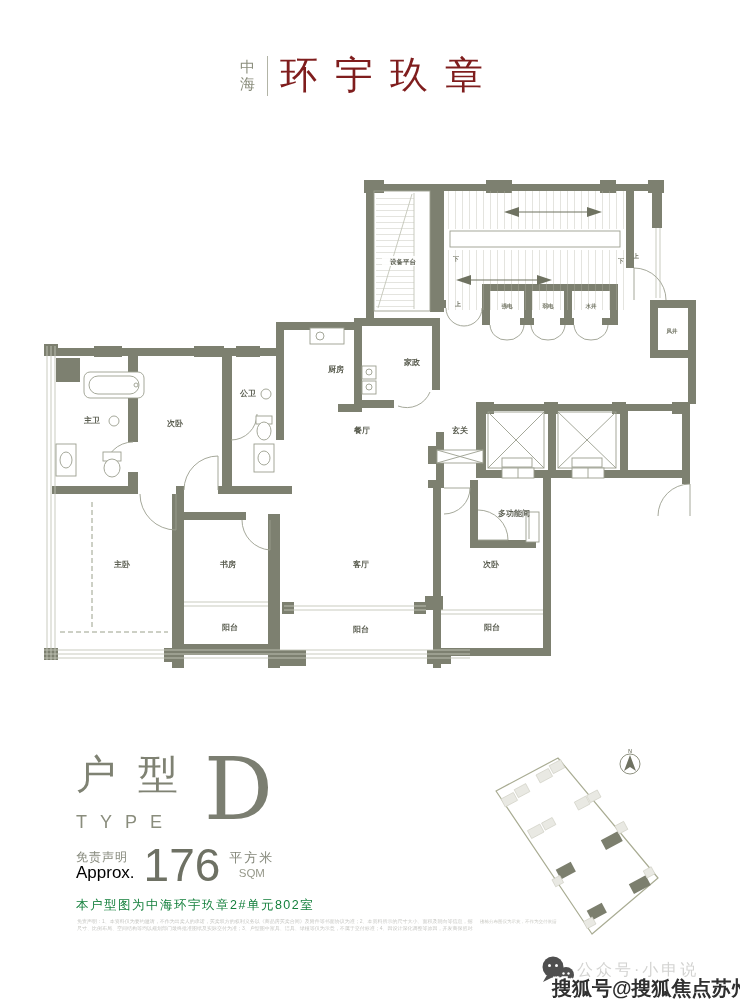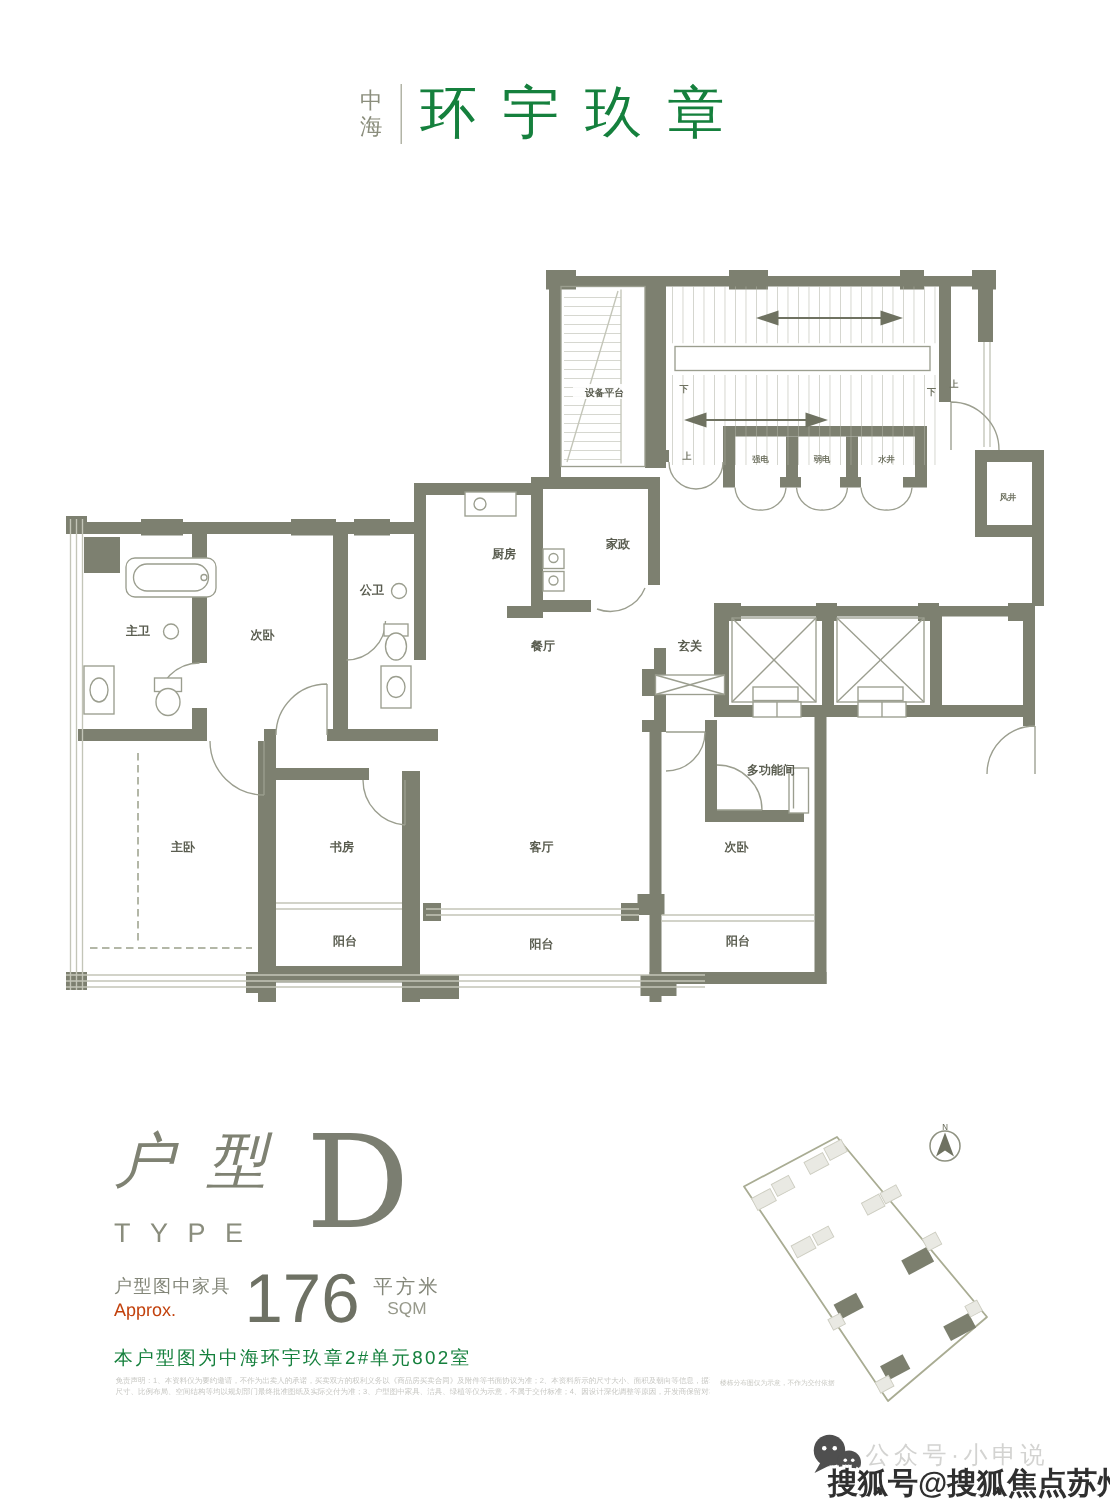--- a/index.html
+++ b/index.html
@@ -4,30 +4,30 @@
 <style>
   html,body{margin:0;padding:0;background:#fff;}
   .page{position:relative;width:740px;height:1004px;background:#fff;overflow:hidden;
         font-family:"Liberation Sans",sans-serif;}
   svg{display:block;}
   
   .brand{position:absolute;top:50px;left:0;right:0;display:flex;justify-content:center;align-items:center;}
   .brand-mark{display:flex;flex-direction:column;align-items:center;color:#8b8e7d;
               font-family:"DejaVu Serif",serif;font-size:15px;line-height:17px;}
   .brand-divider{width:1px;height:40px;background:#b2b4a6;margin:0 12px;}
-  .brand-name{font-family:"DejaVu Serif",serif;font-size:38px;letter-spacing:17px;color:#15803d;font-weight:500;}
+  .brand-name{font-family:"DejaVu Serif",serif;font-size:38px;letter-spacing:17px;color:#7f1d1d;font-weight:500;}
   
   .typeblock{position:absolute;left:76px;top:752px;width:330px;}
   .type-row{display:flex;align-items:flex-start;}
-  .type-cn{font-size:40px;letter-spacing:22px;color:#7f8273;line-height:44px;white-space:nowrap;font-style:italic;}
+  .type-cn{font-size:40px;letter-spacing:22px;color:#7f8273;line-height:44px;white-space:nowrap;}
   .type-en{font-size:18px;letter-spacing:13px;color:#8a8d7d;margin-top:16px;}
   .type-letter{font-family:"DejaVu Serif",serif;font-size:86px;line-height:74px;color:#7b7e71;margin-left:4px;}
   .area-row{display:flex;align-items:center;margin-top:12px;}
   .area-cn{font-size:12px;letter-spacing:1px;color:#84877a;line-height:16px;}
-  .area-en{font-size:12px;color:#c2410c;line-height:16px;}
+  .area-en{font-size:17px;color:#000000;line-height:16px;}
   .area-value{font-family:Liberation Sans, sans-serif;font-size:46px;color:#6e7164;line-height:40px;margin:0 9px;}
   .unit-cn{font-size:13px;letter-spacing:2px;color:#84877a;line-height:16px;}
   .unit-en{font-size:11.5px;color:#97998b;line-height:15px;text-align:center;}
   .unit-desc{margin-top:12px;font-size:12.5px;letter-spacing:1.5px;color:#15803d;white-space:nowrap;}
   
   .disclaimer{position:absolute;left:77px;top:918px;width:396px;overflow:hidden;}
   .disclaimer div{font-size:5px;line-height:6.5px;color:#c7c7c3;white-space:nowrap;overflow:hidden;}
   
   .wm-light{position:absolute;left:577px;top:960px;font-size:16px;letter-spacing:3px;color:#d3d3d1;white-space:nowrap;}
   .wm-dark{position:absolute;left:552px;top:975px;font-size:20px;font-weight:bold;color:#2f2f2f;white-space:nowrap;
@@ -332,21 +332,21 @@
   <div class="typeblock">
     <div class="type-row">
       <div>
         <div class="type-cn">户型</div>
         <div class="type-en">TYPE</div>
       </div>
       <div class="type-letter">D</div>
     </div>
     <div class="area-row">
       <div>
-        <div class="area-cn">户型图中家具</div>
+        <div class="area-cn">免责声明</div>
         <div class="area-en">Approx.</div>
       </div>
       <div class="area-value">176</div>
       <div>
         <div class="unit-cn">平方米</div>
         <div class="unit-en">SQM</div>
       </div>
     </div>
     <div class="unit-desc">本户型图为中海环宇玖章2#单元802室</div>
   </div>

